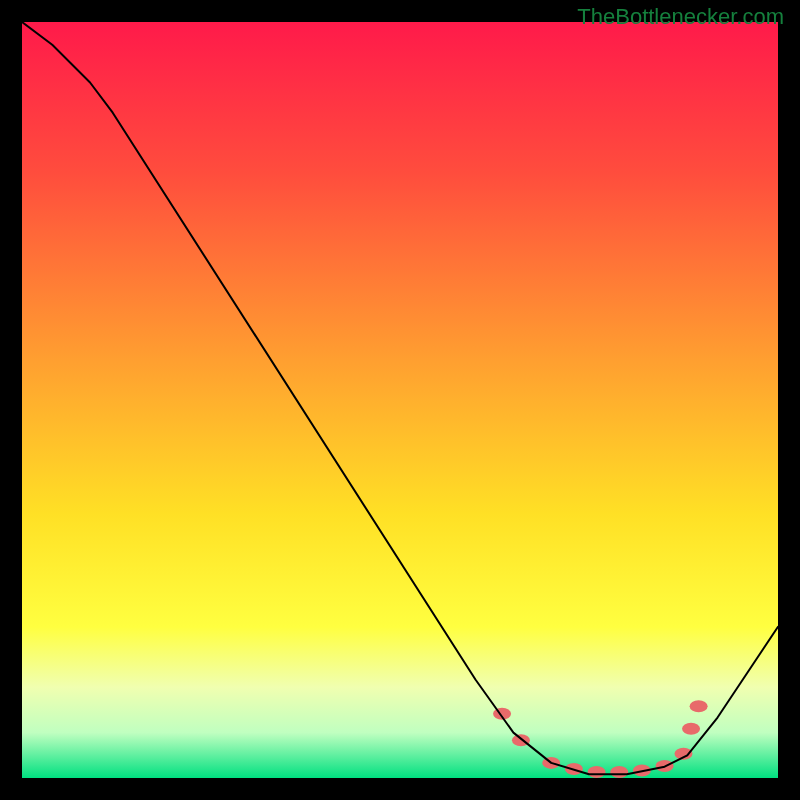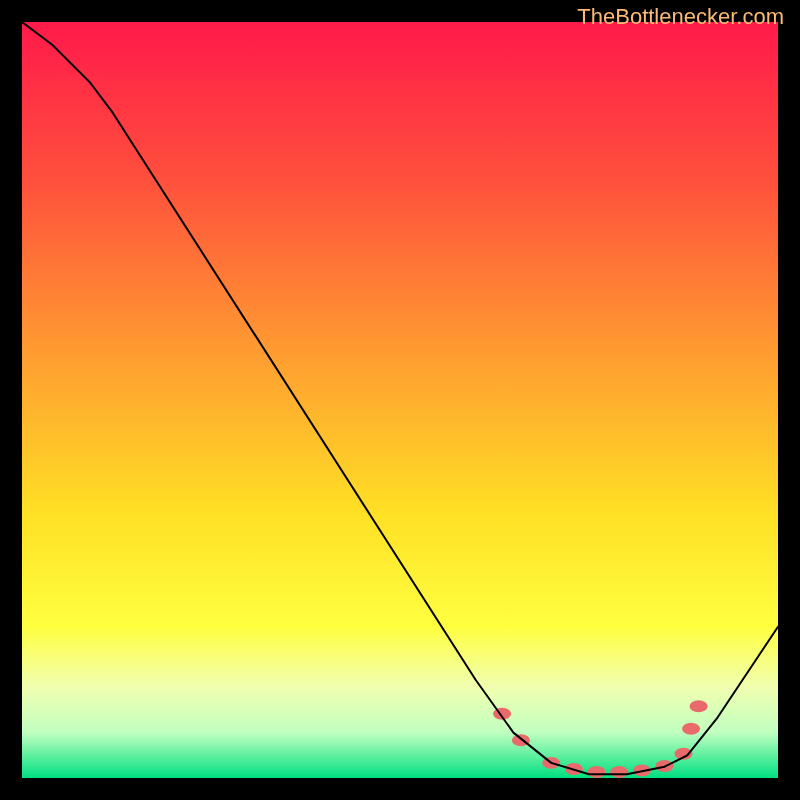--- a/index.html
+++ b/index.html
@@ -11,21 +11,21 @@
     width: 800px;
     height: 800px;
     background: #000;
     position: relative;
     font-family: Arial, sans-serif;
   }
   .watermark {
     position: absolute;
     top: 4px;
     right: 16px;
-    color: #fdba74;
+    color: #15803d;
     font-size: 22px;
     font-weight: normal;
     z-index: 10;
   }
   .chart-area {
     position: absolute;
     top: 22px;
     left: 22px;
     width: 756px;
     height: 756px;

